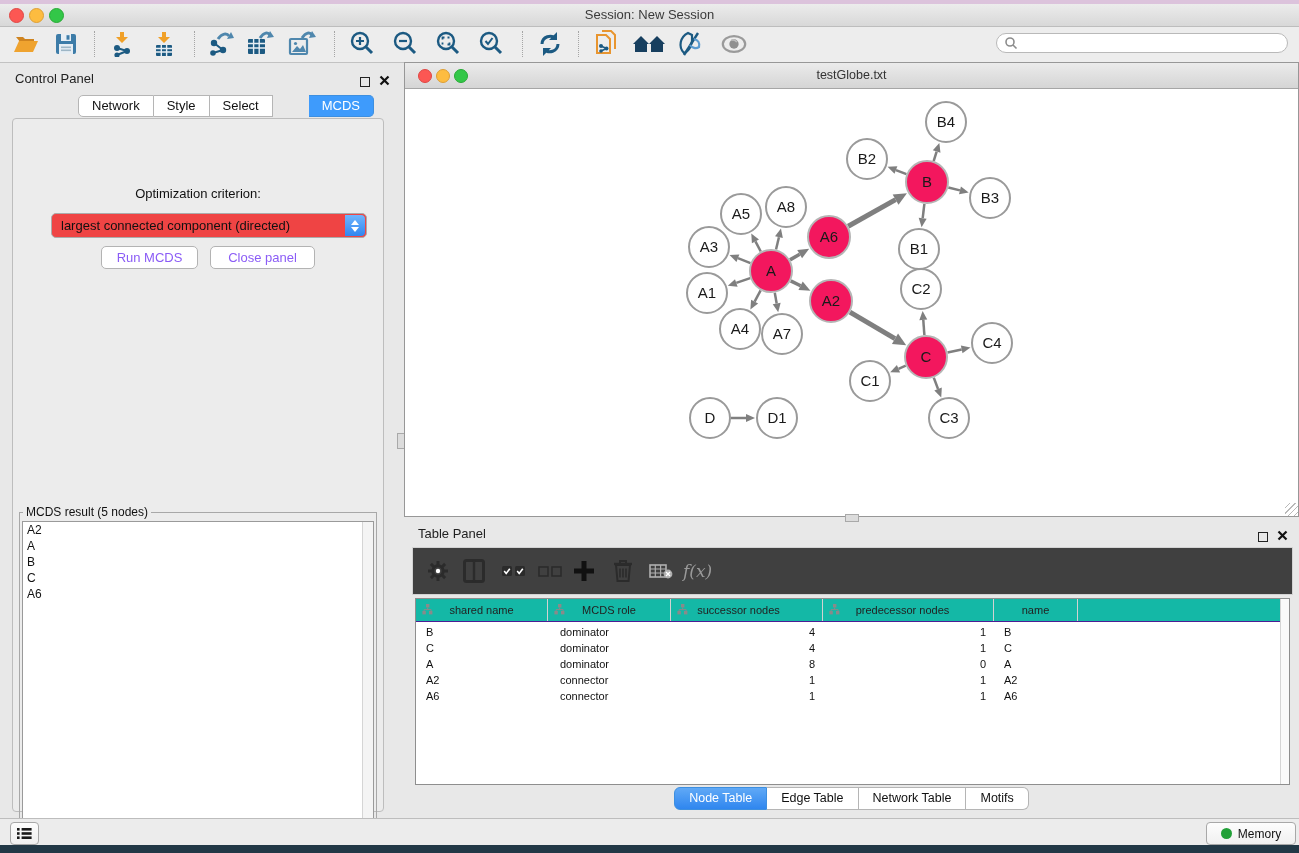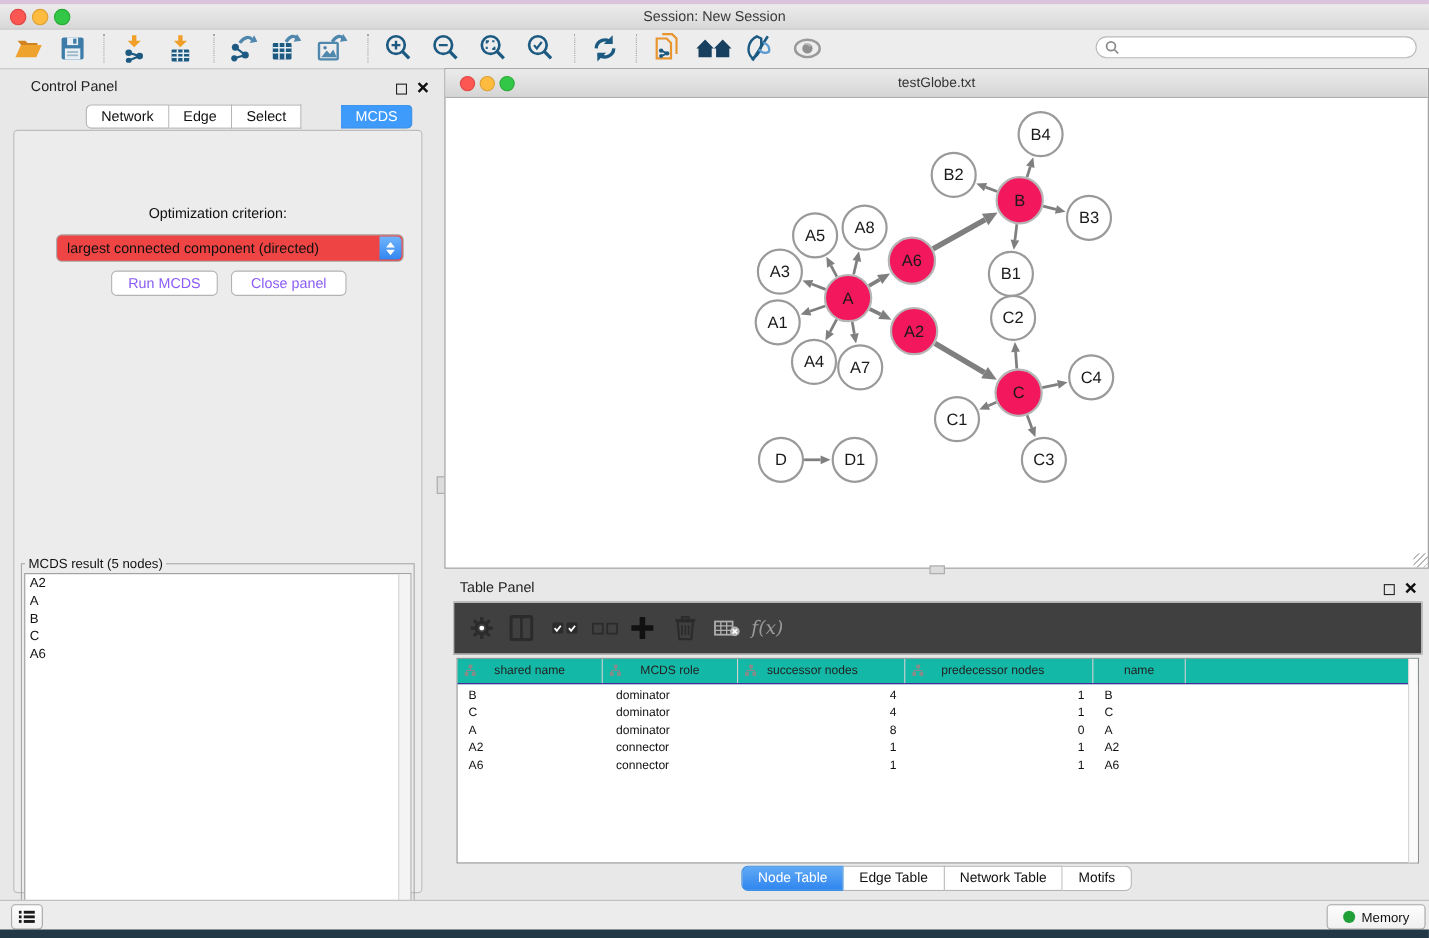--- a/index.html
+++ b/index.html
@@ -247,30 +247,30 @@
   <div id="search-field">
     <svg width="14" height="14" viewBox="0 0 14 14">
         <circle cx="6" cy="6" r="4" fill="none" stroke="#8c8c8c" stroke-width="1.6"></circle>
         <path d="M9 9l3.5 3.5" stroke="#8c8c8c" stroke-width="1.6"></path>
       </svg>
     <input id="search-input" placeholder="" style="">
   </div>
 </div>
 
 <div id="control-panel" class="abs">
-  <div class="panel-title abs" style="left:24px;top:9px">Control Panel</div>
+  <div class="panel-title abs" style="left:11px;top:9px">Control Panel</div>
   <span class="wbtn abs" style="left:356px;top:11px"><span class="floatbox"></span></span>
   <span class="wbtn abs" style="left:375px;top:10px">
     <svg width="11" height="11" viewBox="0 0 11 11">
         <path d="M1.5 1.5l8 8M9.5 1.5l-8 8" stroke="#111" stroke-width="2.2"></path>
       </svg>
   </span>
 
   <div class="abs" style="left:74px;top:33px;white-space:nowrap">
-    <span class="cp-tab first">Network</span><span class="cp-tab">Edge</span><span class="cp-tab">Select</span><span class="cp-tab last active">MCDS</span>
+    <span class="cp-tab first">Network</span><span class="cp-tab">Style</span><span class="cp-tab">Select</span><span class="cp-tab last active">MCDS</span>
   </div>
 
   <div id="cp-content" class="abs">
     <div class="abs" style="left:0;top:67px;width:100%;text-align:center;font-size:13px;color:#111">Optimization criterion:</div>
     <div id="opt-select">
       <span>largest connected component (directed)</span>
       <span id="opt-stepper">
         <span class="chev up"></span>
           <span class="chev dn"></span>
       </span>

